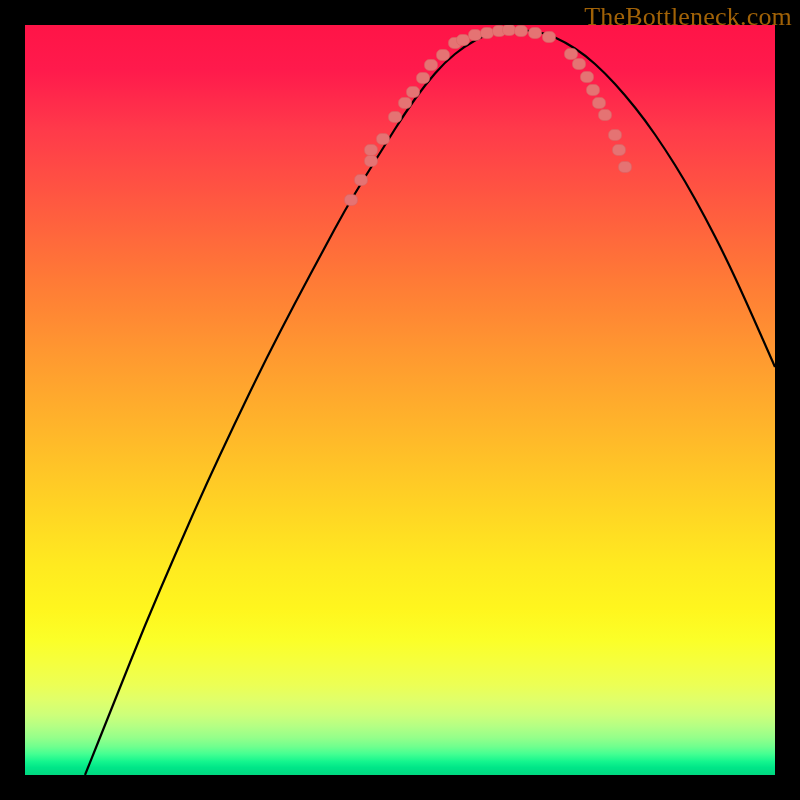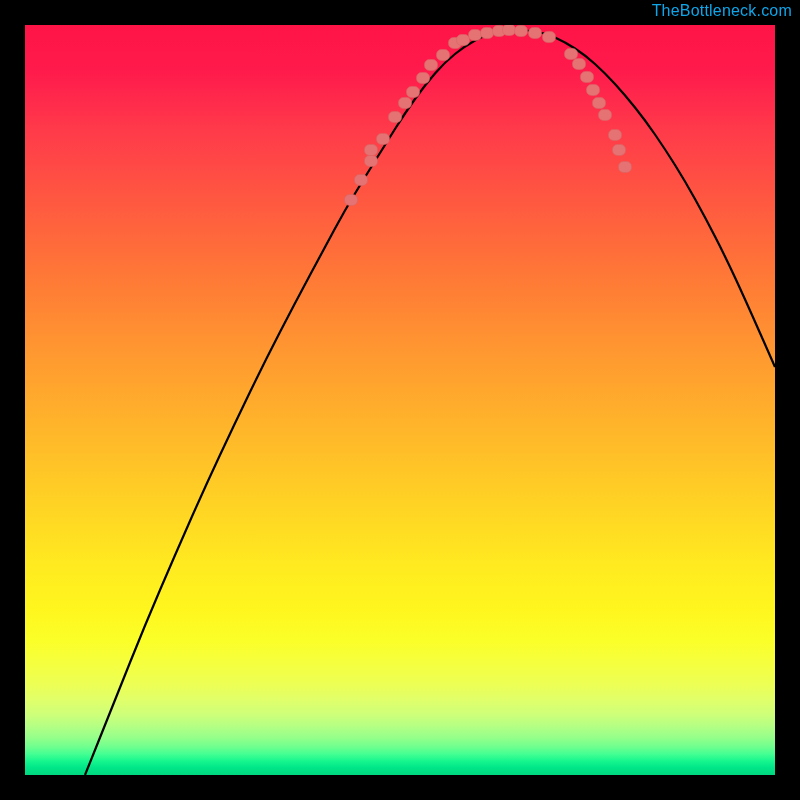--- a/index.html
+++ b/index.html
@@ -63,23 +63,23 @@
     left: 0;
     top: 0;
     width: 750px;
     height: 750px;
     pointer-events: none;
   }
   .watermark {
     position: absolute;
     top: 2px;
     right: 8px;
-    color: #0ea5e9;
-    font-family: Liberation Sans, sans-serif;
-    font-size: 16px;
+    color: #a16207;
+    font-family: Liberation Serif, serif;
+    font-size: 26px;
     font-weight: 400;
     letter-spacing: 0.2px;
   }
 </style>
 </head>
 <body>
 
 <div class="frame">
   <div class="watermark">TheBottleneck.com</div>
   <div class="plot">

